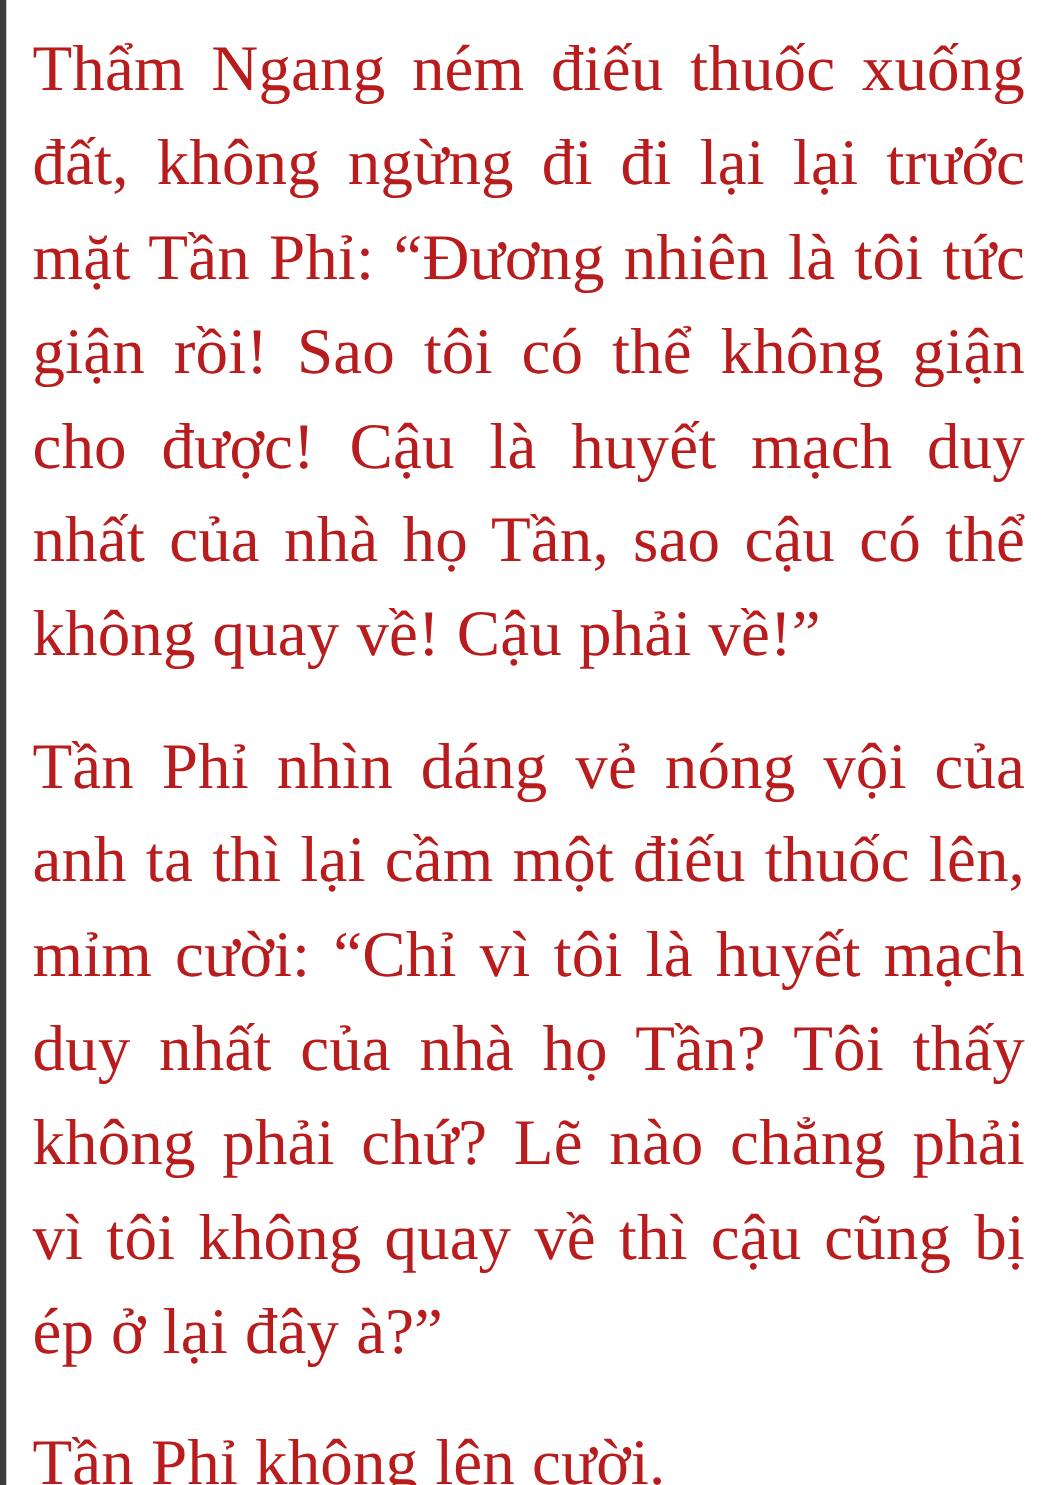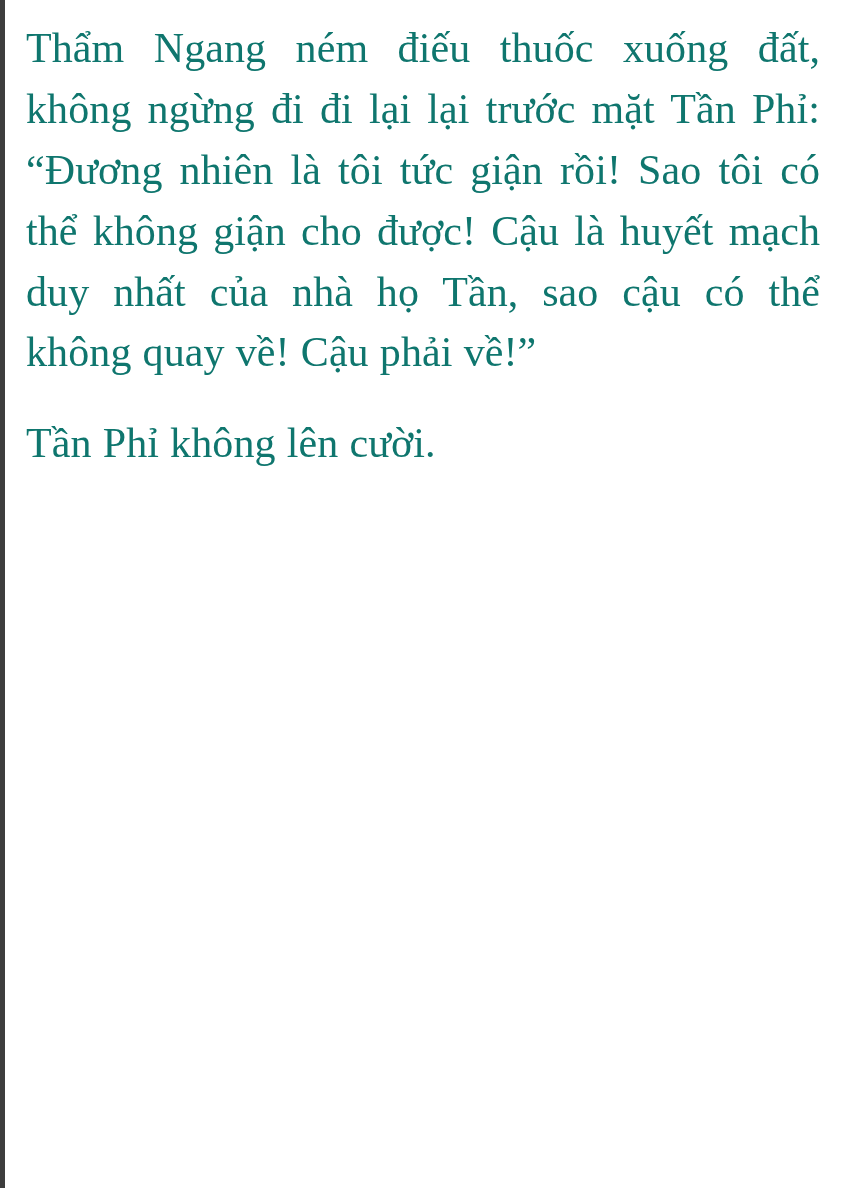--- a/index.html
+++ b/index.html
@@ -28,35 +28,36 @@
     top: 0;
     bottom: 0;
     width: 5px;
     background: #3d3d3d;
   }
   .content {
     position: relative;
   }
   p.para {
     margin: 0 0 30px 0;
-    font-size: 42px;
+    font-size: 52px;
     line-height: 1.45;
     text-align: justify;
     text-justify: inter-word;
     letter-spacing: 0.1px;
     word-spacing: 0.5px;
-    color: #0f766e;
+    color: #b91c1c;
   }
   p.para:last-child {
     margin-bottom: 0;
     text-align: left;
   }
 </style>
 </head>
 <body>
 
 <div class="page">
   <div class="left-rule"></div>
   <div class="content">
     <p class="para">Thẩm Ngang ném điếu thuốc xuống đất, không ngừng đi đi lại lại trước mặt Tần Phỉ: “Đương nhiên là tôi tức giận rồi! Sao tôi có thể không giận cho được! Cậu là huyết mạch duy nhất của nhà họ Tần, sao cậu có thể không quay về! Cậu phải về!”</p>
+    <p class="para">Tần Phỉ nhìn dáng vẻ nóng vội của anh ta thì lại cầm một điếu thuốc lên, mỉm cười: “Chỉ vì tôi là huyết mạch duy nhất của nhà họ Tần? Tôi thấy không phải chứ? Lẽ nào chẳng phải vì tôi không quay về thì cậu cũng bị ép ở lại đây à?”</p>
     <p class="para">Tần Phỉ không lên cười.</p>
   </div>
 </div>
 
 </body></html>

